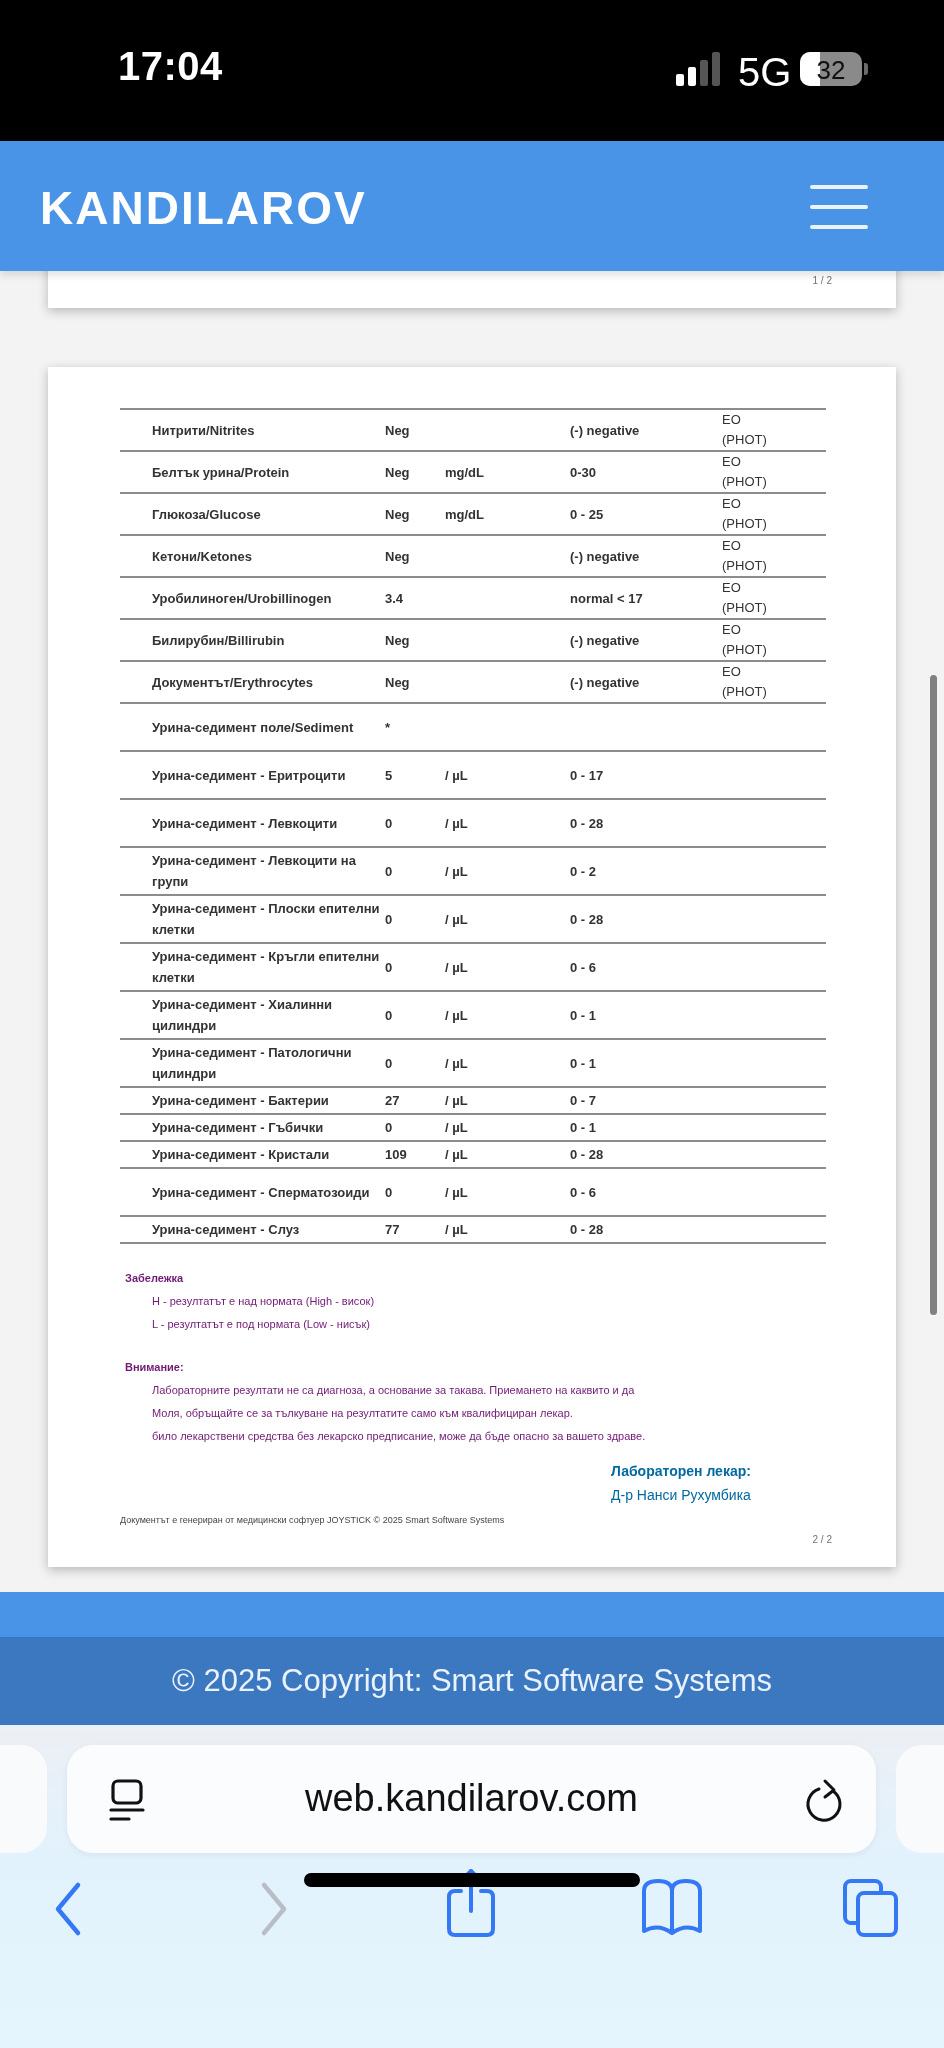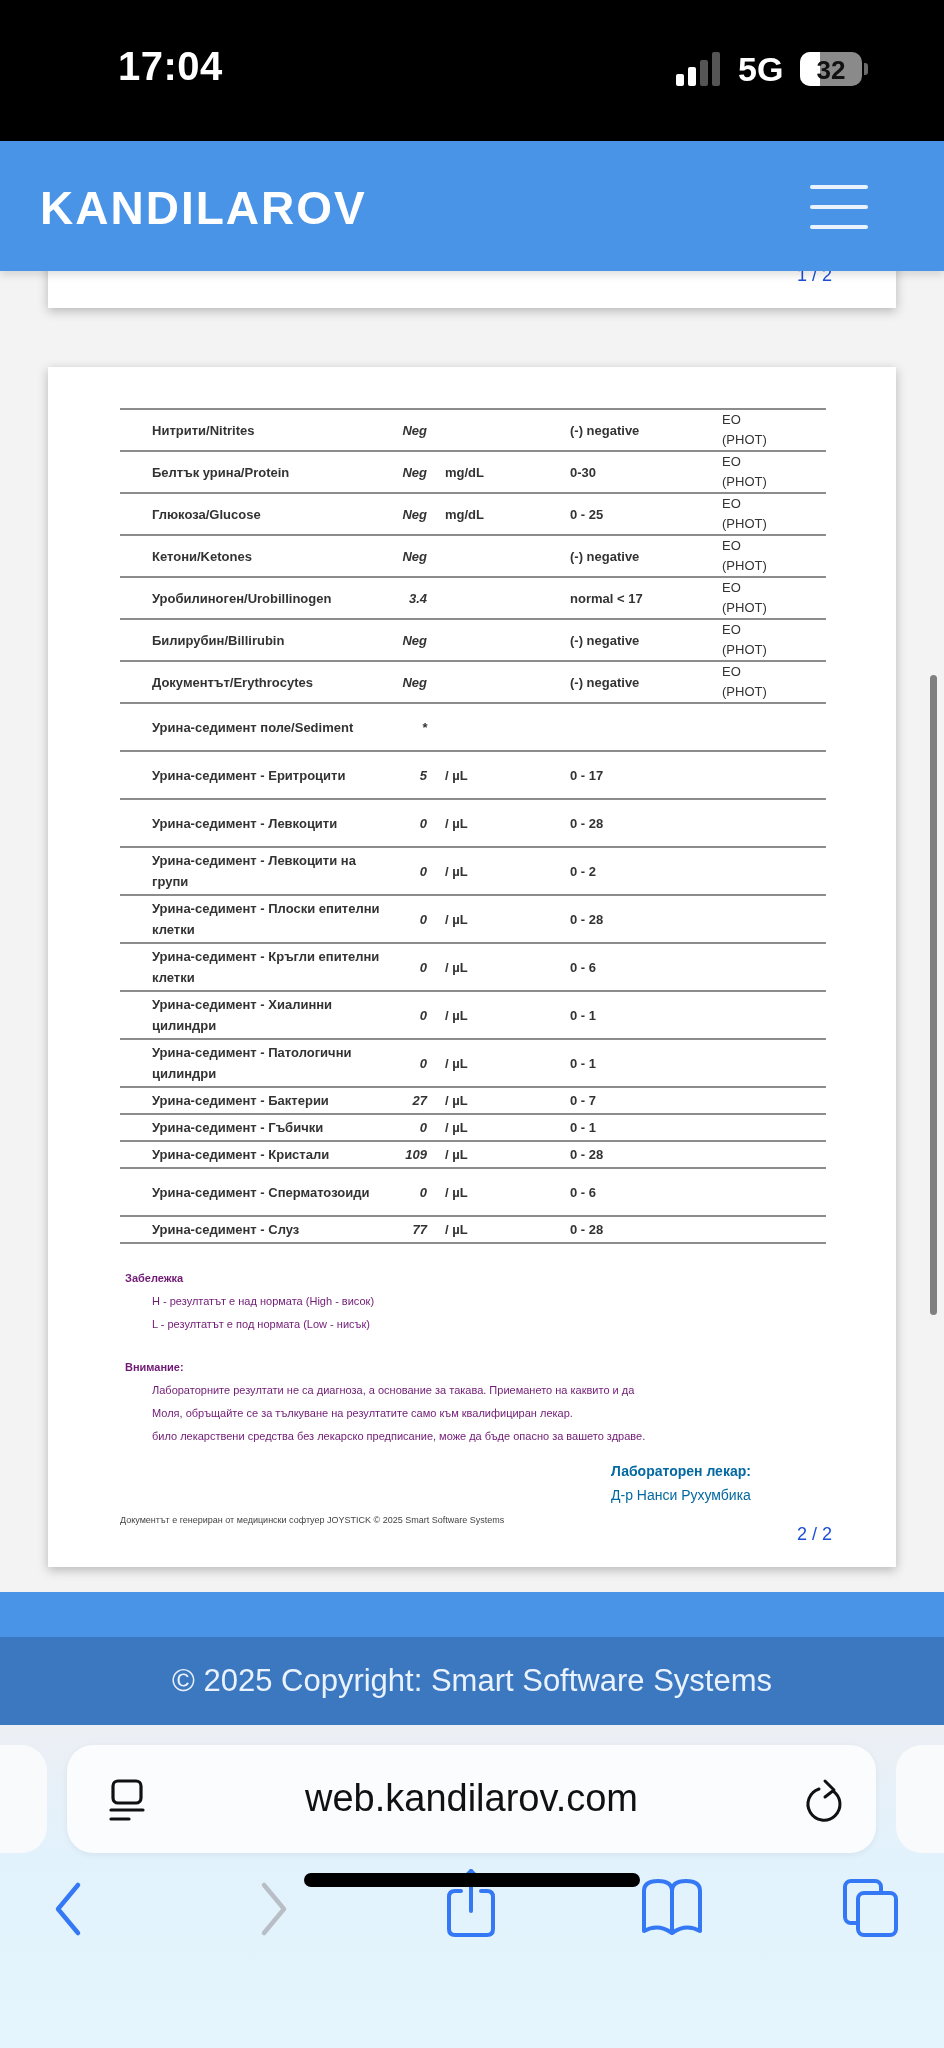--- a/index.html
+++ b/index.html
@@ -5,46 +5,46 @@
   * { box-sizing: border-box; margin: 0; padding: 0; }
   html, body { width: 944px; height: 2048px; overflow: hidden; background: #f4f4f4; font-family: "Liberation Sans", sans-serif; }
   .screen { position: relative; width: 944px; height: 2048px; background: #f3f3f3; overflow: hidden; padding-left: 38px; }
 
   
   .status-bar { position: absolute; left: 0; top: 0; width: 944px; height: 141px; background: #000; color: #fff; }
   .status-time { position: absolute; left: 118px; top: 44px; font-size: 40px; font-weight: bold; letter-spacing: 0.5px; }
   .signal { position: absolute; left: 676px; top: 52px; width: 48px; height: 34px; }
   .signal span { position: absolute; bottom: 0; width: 8px; border-radius: 2px; background: #fff; }
   .signal span.dim { background: #555; }
-  .net-label { position: absolute; left: 738px; top: 50px; font-size: 34px; font-weight: bold; }
+  .net-label { position: absolute; left: 738px; top: 50px; font-size: 40px; font-weight: normal; }
   .battery { position: absolute; left: 800px; top: 52px; width: 62px; height: 34px; border-radius: 10px; background: #8a8a8a; overflow: hidden; }
   .battery .fill { position: absolute; left: 0; top: 0; bottom: 0; background: #fff; }
-  .battery .pct { position: absolute; left: 0; right: 0; top: 3px; text-align: center; font-size: 26px; font-weight: bold; color: #111; }
+  .battery .pct { position: absolute; left: 0; right: 0; top: 3px; text-align: center; font-size: 26px; font-weight: normal; color: #111; }
   .battery-tip { position: absolute; left: 864px; top: 63px; width: 4px; height: 12px; border-radius: 0 3px 3px 0; background: #6a6a6a; }
 
   
   .site-header { position: absolute; left: 0; top: 141px; width: 944px; height: 130px; background: #4a94e8; z-index: 5; box-shadow: 0 4px 8px rgba(0,0,0,0.12); }
   .brand { position: absolute; left: 40px; top: 40px; color: #fff; font-size: 46px; font-weight: bold; letter-spacing: 2px; }
   .hamburger { position: absolute; left: 810px; top: 44px; width: 60px; height: 44px; }
   .hamburger span { position: absolute; left: 0; width: 58px; height: 4px; border-radius: 2px; background: #eaf2fd; }
 
   
   .page-card { position: absolute; left: 48px; width: 848px; background: #fff; box-shadow: 0 3px 10px rgba(0,0,0,0.25); }
   .page-1 { top: 150px; height: 158px; }
-  .page-num { position: absolute; font-size: 18px; color: #1d4ed8; }
+  .page-num { position: absolute; font-size: 10px; color: #737373; }
   .page-1 .page-num { right: 64px; bottom: 22px; }
   .page-2 { top: 367px; height: 1200px; }
   .page-2 .page-num { right: 64px; bottom: 22px; }
 
   .lab-table { position: absolute; left: 72px; top: 41px; width: 706px; border-collapse: collapse; }
   .lab-table tr { border-top: 2px solid #8c8c8c; }
   .lab-table tr:last-child { border-bottom: 2px solid #8c8c8c; }
   .lab-table td { font-size: 13px; font-weight: bold; color: #333; vertical-align: middle; line-height: 21px; padding: 0; }
   .lab-table td.c-name { width: 265px; padding-left: 32px; }
-  .lab-table td.c-val { width: 50px; text-align: right; padding-right: 8px; font-style: italic; }
+  .lab-table td.c-val { width: 50px; text-align: left; padding-right: 8px; }
   .lab-table td.c-unit { width: 135px; padding-left: 10px; }
   .lab-table td.c-ref { width: 152px; }
   .lab-table td.c-method { width: 104px; font-weight: normal; color: #333; line-height: 20px; }
   .lab-table tr.r-tall td { height: 42px; }
   .lab-table tr.r-short td { height: 27px; }
   .lab-table tr.r-double td { height: 48px; }
 
   .notes { position: absolute; left: 77px; top: 900px; width: 720px; color: #701a75; font-size: 11px; line-height: 23px; }
   .notes .heading { font-weight: bold; }
   .notes .indent { padding-left: 27px; }

